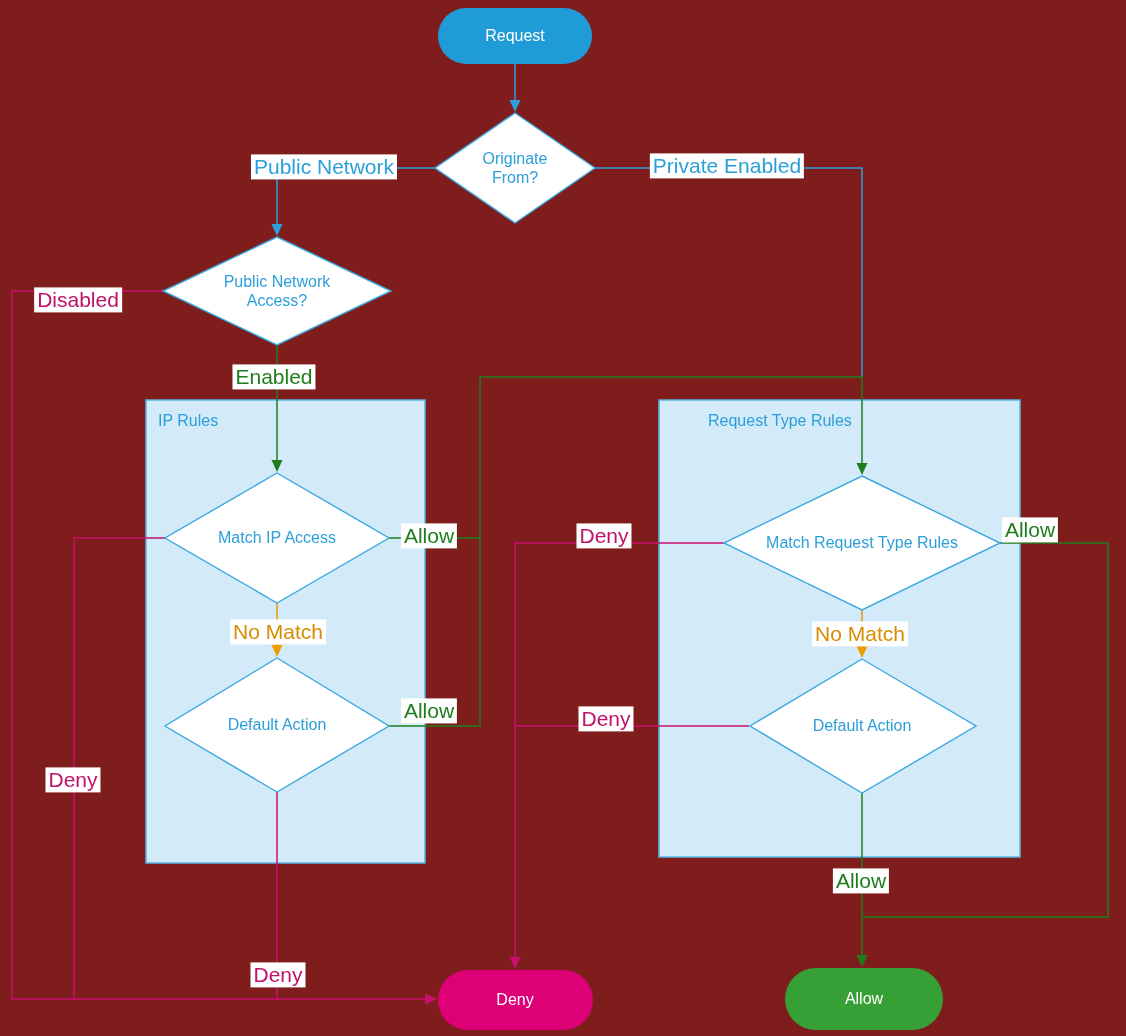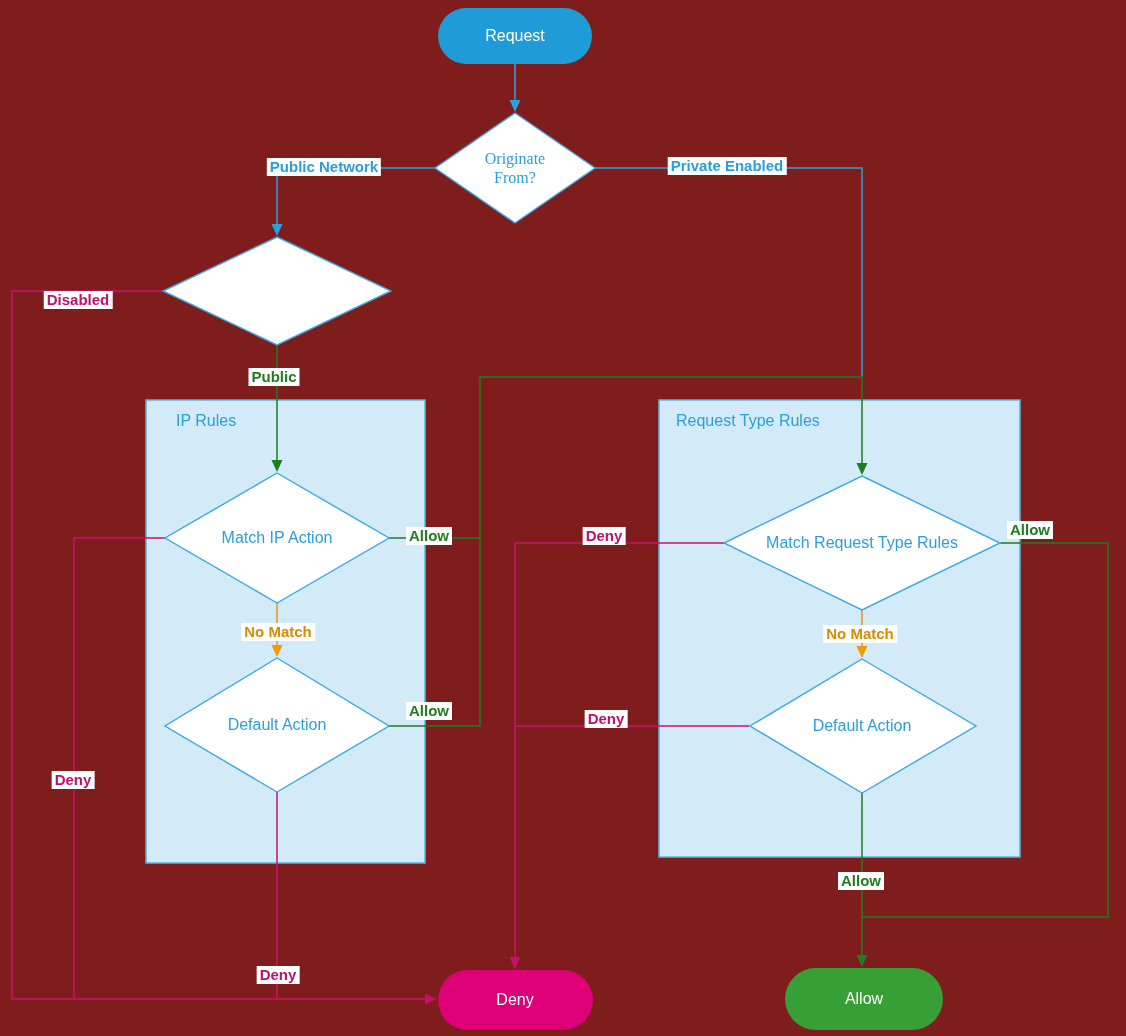--- a/index.html
+++ b/index.html
@@ -16,27 +16,27 @@
   .arrow-magenta{fill:#c9106f;stroke:none;}
   .arrow-orange{fill:#f09c00;stroke:none;}
   .groupbox{fill:#d3eaf8;stroke:#56b7e4;stroke-width:1.5;}
   .diamond{fill:#ffffff;stroke:#3aa8e0;stroke-width:1.4;}
   .pill-request{fill:#1f9bd7;stroke:none;}
   .pill-deny{fill:#dd0077;stroke:none;}
   .pill-allow{fill:#36a036;stroke:none;}
   .lbl{position:absolute;transform:translate(-50%,-50%);white-space:nowrap;
        font-size:15px;line-height:1.2;text-align:center;}
   .node-lbl{font-size:16px;}
-  .wrap{white-space:normal;font-family:Liberation Serif, serif;}
+  .wrap{white-space:normal;}
   .t-white{color:#ffffff;}
   .t-blue{color:#2b9fd9;}
   .t-green{color:#1f7d1f;}
   .t-magenta{color:#c01168;}
   .t-orange{color:#d88c00;}
-  .edge-lbl{background:#ffffff;padding:0 3px;font-size:15px;font-weight:bold;}
+  .edge-lbl{background:#ffffff;padding:0 3px;font-size:21px;}
   .group-title{position:absolute;font-size:16px;color:#2b9fd9;white-space:nowrap;}
 </style>
 </head>
 <body>
 
 <div class="canvas">
 
   <svg width="1126" height="1036" viewBox="0 0 1126 1036">
 
     <rect class="groupbox" x="146" y="400" width="279" height="463"></rect>
@@ -79,33 +79,34 @@
     <polygon class="arrow-orange" points="277,657 271.5,645 282.5,645"></polygon>
     <polygon class="arrow-green" points="862,475 856.5,463 867.5,463"></polygon>
     <polygon class="arrow-orange" points="862,658 856.5,646 867.5,646"></polygon>
     <polygon class="arrow-magenta" points="437,999 425,993.5 425,1004.5"></polygon>
     <polygon class="arrow-magenta" points="515,969 509.5,957 520.5,957"></polygon>
     <polygon class="arrow-green" points="862,967 856.5,955 867.5,955"></polygon>
   </svg>
 
   <div class="lbl node-lbl t-white" style="left:515px;top:36px;">Request</div>
   <div class="lbl node-lbl t-blue wrap" style="left:515px;top:168px;width:96px;">Originate From?</div>
-  <div class="group-title" style="left:176px;top:412px;">IP Rules</div>
-  <div class="lbl node-lbl t-blue" style="left:277px;top:538px;">Match IP Action</div>
+  <div class="lbl node-lbl t-blue wrap" style="left:277px;top:291px;width:132px;">Public Network Access?</div>
+  <div class="group-title" style="left:158px;top:412px;">IP Rules</div>
+  <div class="lbl node-lbl t-blue" style="left:277px;top:538px;">Match IP Access</div>
   <div class="lbl node-lbl t-blue" style="left:277px;top:725px;">Default Action</div>
-  <div class="group-title" style="left:676px;top:412px;">Request Type Rules</div>
+  <div class="group-title" style="left:708px;top:412px;">Request Type Rules</div>
   <div class="lbl node-lbl t-blue" style="left:862px;top:543px;text-align:center;">Match Request Type Rules</div>
   <div class="lbl node-lbl t-blue" style="left:862px;top:726px;">Default Action</div>
   <div class="lbl node-lbl t-white" style="left:515px;top:1000px;">Deny</div>
   <div class="lbl node-lbl t-white" style="left:864px;top:999px;">Allow</div>
 
   <div class="lbl edge-lbl t-blue" style="left:324px;top:167px;">Public Network</div>
   <div class="lbl edge-lbl t-blue" style="left:727px;top:166px;">Private Enabled</div>
   <div class="lbl edge-lbl t-magenta" style="left:78px;top:300px;">Disabled</div>
-  <div class="lbl edge-lbl t-green" style="left:274px;top:377px;">Public</div>
+  <div class="lbl edge-lbl t-green" style="left:274px;top:377px;">Enabled</div>
   <div class="lbl edge-lbl t-green" style="left:429px;top:536px;">Allow</div>
   <div class="lbl edge-lbl t-orange" style="left:278px;top:632px;">No Match</div>
   <div class="lbl edge-lbl t-green" style="left:429px;top:711px;">Allow</div>
   <div class="lbl edge-lbl t-magenta" style="left:73px;top:780px;">Deny</div>
   <div class="lbl edge-lbl t-magenta" style="left:278px;top:975px;">Deny</div>
   <div class="lbl edge-lbl t-green" style="left:1030px;top:530px;">Allow</div>
   <div class="lbl edge-lbl t-orange" style="left:860px;top:634px;">No Match</div>
   <div class="lbl edge-lbl t-magenta" style="left:604px;top:536px;">Deny</div>
   <div class="lbl edge-lbl t-magenta" style="left:606px;top:719px;">Deny</div>
   <div class="lbl edge-lbl t-green" style="left:861px;top:881px;">Allow</div>

